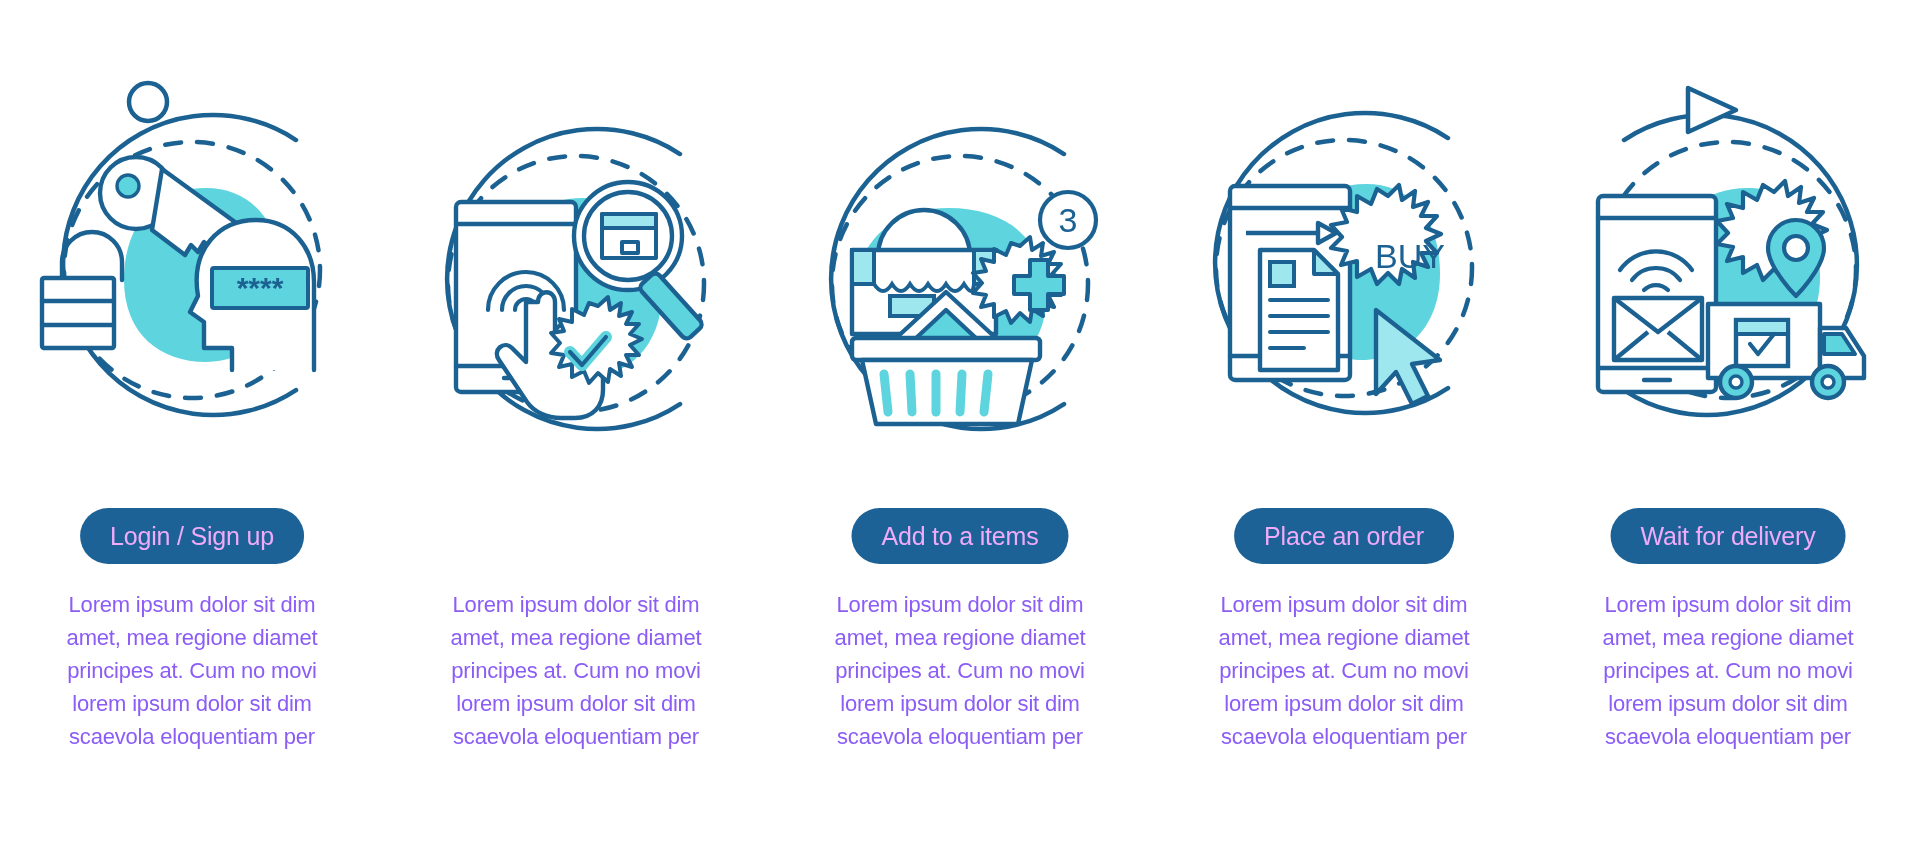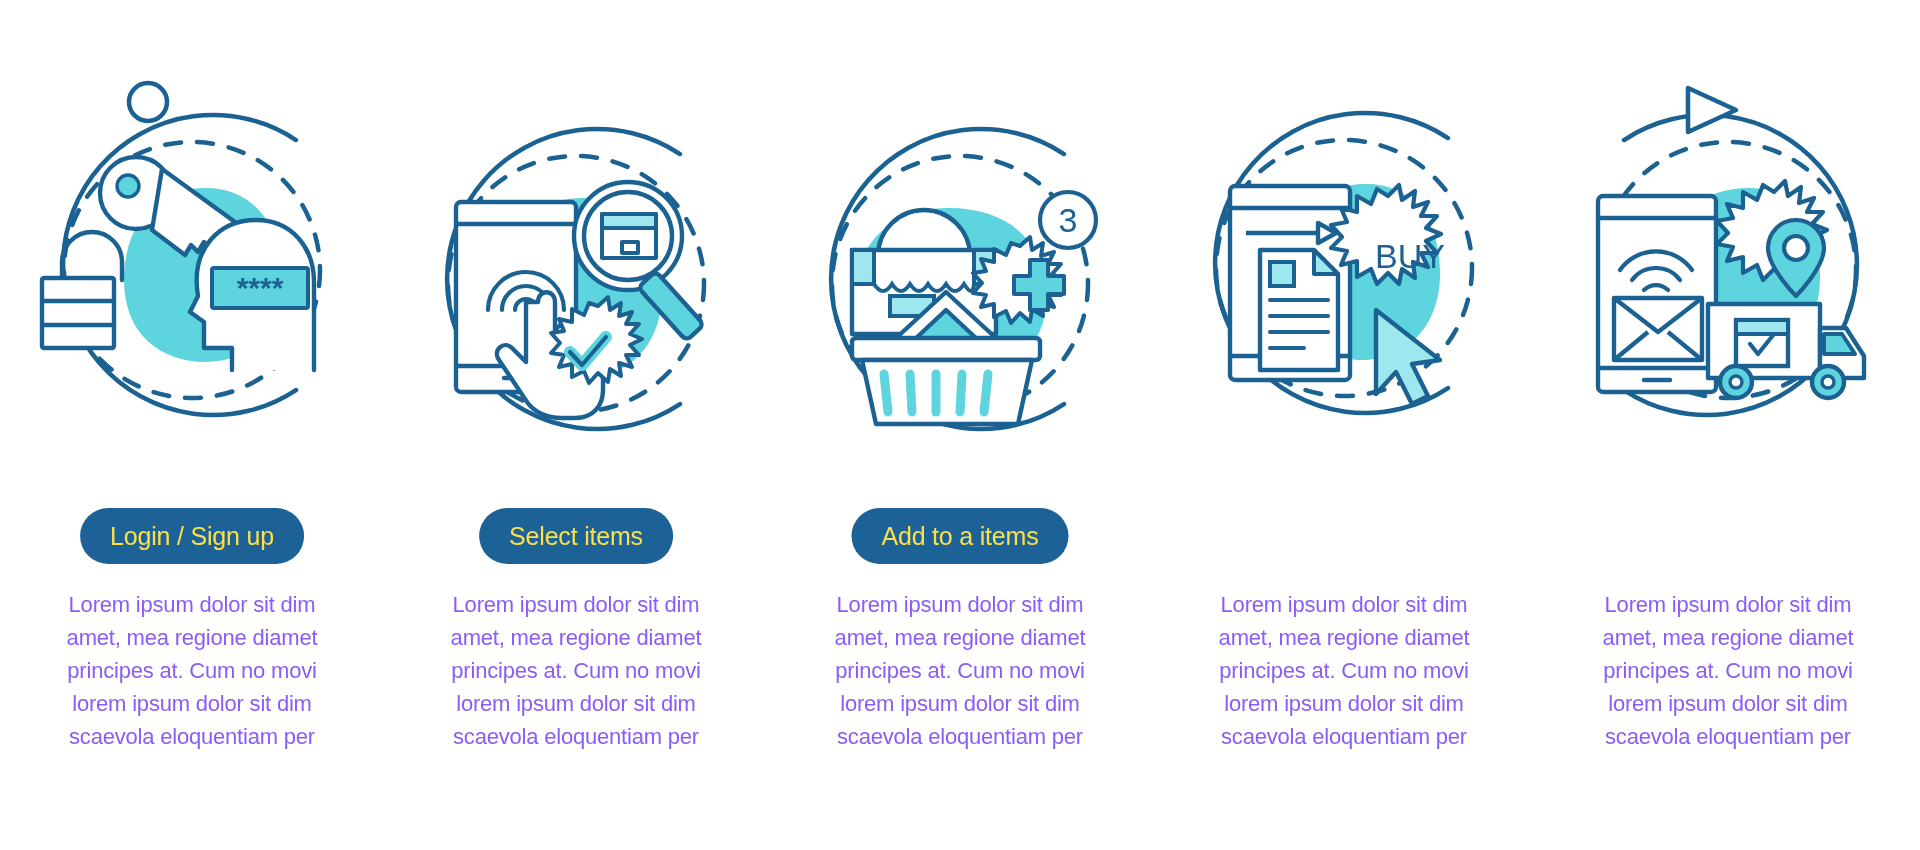--- a/index.html
+++ b/index.html
@@ -36,21 +36,21 @@
     width:384px;
     height:390px;
   }
   .art svg{display:block;}
   .btn{
     position:absolute;
     left:50%;
     transform:translateX(-50%);
     top:508px;
     background:#1d6296;
-    color:#fde047;
+    color:#f0abfc;
     border:none;
     border-radius:28px;
     height:56px;
     line-height:56px;
     padding:0 30px;
     font-size:25px;
     font-family:"Liberation Sans", sans-serif;
     white-space:nowrap;
     text-align:center;
     letter-spacing:-0.2px;
@@ -158,21 +158,20 @@
             </g>
           </g>
 
           <g>
             <path d="M214 222 l10 -9 2 13 11 -7 -2 13 13 -4 -6 12 13 0 -9 10 12 5 -12 6 9 10 -13 0 6 12 -13 -4 2 13 -11 -7 -2 13 -10 -9 -9 10 -5 -12 -12 6 0 -13 -13 3 5 -12 -13 -2 9 -10 -9 -10 13 -2 -5 -12 13 3 0 -13 12 6 5 -12 z" fill="#fff" stroke="#1b6293" stroke-width="4" stroke-linejoin="round"></path>
             <path d="M186 268 l12 13 24 -28" fill="none" stroke="#5ed4de" stroke-width="12" stroke-linecap="round" stroke-linejoin="round"></path>
             <path d="M186 268 l12 13 24 -28" fill="none" stroke="#1b6293" stroke-width="4.2" stroke-linecap="round" stroke-linejoin="round"></path>
           </g>
         </svg>
       </div>
-      <button class="btn">Select items</button>
       <div class="desc">Lorem ipsum dolor sit dim amet, mea regione diamet principes at. Cum no movi lorem ipsum dolor sit dim scaevola eloquentiam per</div>
     </div>
 
     <div class="step s3">
       <div class="art">
         <svg width="384" height="390" viewBox="0 0 384 390" xmlns="http://www.w3.org/2000/svg">
           <path d="M296 70 A150 150 0 1 0 296 320" fill="none" stroke="#1b6293" stroke-width="4.5" stroke-linecap="round"></path>
           <circle cx="192" cy="200" r="128" fill="none" stroke="#1b6293" stroke-width="4.5" stroke-dasharray="16 16" stroke-linecap="round"></circle>
           <path d="M86 214 C86 158 126 124 180 124 C244 124 278 160 278 214 C278 266 240 296 180 296 C126 296 86 266 86 214 Z" fill="#5ed4de"></path>
 
@@ -248,20 +247,21 @@
           <g>
             <path d="M236 128 l11 -11 3 15 13 -9 -2 16 15 -5 -7 14 16 0 -11 12 15 6 -15 7 11 12 -16 0 7 14 -15 -5 2 16 -13 -9 -3 15 -11 -11 -11 11 -6 -15 -14 8 0 -16 -16 4 6 -14 -16 -3 11 -11 -11 -12 16 -3 -6 -14 16 4 0 -16 14 8 6 -15 z" fill="#fff" stroke="#1b6293" stroke-width="4.2" stroke-linejoin="round"></path>
             <text x="258" y="200" text-anchor="middle" font-family="Liberation Sans, sans-serif" font-size="34" fill="#1b6293">BUY</text>
           </g>
 
           <g>
             <path d="M224 242 l0 84 20 -22 16 32 16 -8 -16 -32 28 -4 z" fill="#9fe7ee" stroke="#1b6293" stroke-width="4.4" stroke-linejoin="round"></path>
           </g>
         </svg>
       </div>
+      <button class="btn">Place an order</button>
       <div class="desc">Lorem ipsum dolor sit dim amet, mea regione diamet principes at. Cum no movi lorem ipsum dolor sit dim scaevola eloquentiam per</div>
     </div>
 
     <div class="step s5">
       <div class="art">
         <svg width="384" height="390" viewBox="0 0 384 390" xmlns="http://www.w3.org/2000/svg">
 
           <path d="M88 70 A150 150 0 1 1 88 320" fill="none" stroke="#1b6293" stroke-width="4.5" stroke-linecap="round"></path>
           <circle cx="192" cy="200" r="128" fill="none" stroke="#1b6293" stroke-width="4.5" stroke-dasharray="16 16" stroke-linecap="round"></circle>
 
@@ -302,17 +302,18 @@
             <rect x="200" y="250" width="52" height="46" fill="#fff" stroke="#1b6293" stroke-width="4.4"></rect>
             <rect x="200" y="250" width="52" height="14" fill="#9fe7ee" stroke="#1b6293" stroke-width="4"></rect>
             <path d="M214 274 l8 10 16 -20" fill="none" stroke="#1b6293" stroke-width="4.2" stroke-linecap="round" stroke-linejoin="round"></path>
             <circle cx="200" cy="312" r="16" fill="#5ed4de" stroke="#1b6293" stroke-width="4.4"></circle>
             <circle cx="200" cy="312" r="6" fill="#fff" stroke="#1b6293" stroke-width="3.4"></circle>
             <circle cx="292" cy="312" r="16" fill="#5ed4de" stroke="#1b6293" stroke-width="4.4"></circle>
             <circle cx="292" cy="312" r="6" fill="#fff" stroke="#1b6293" stroke-width="3.4"></circle>
           </g>
         </svg>
       </div>
+      <button class="btn">Wait for delivery</button>
       <div class="desc">Lorem ipsum dolor sit dim amet, mea regione diamet principes at. Cum no movi lorem ipsum dolor sit dim scaevola eloquentiam per</div>
     </div>
 
   </div>
 </div>
 
 </body></html>

